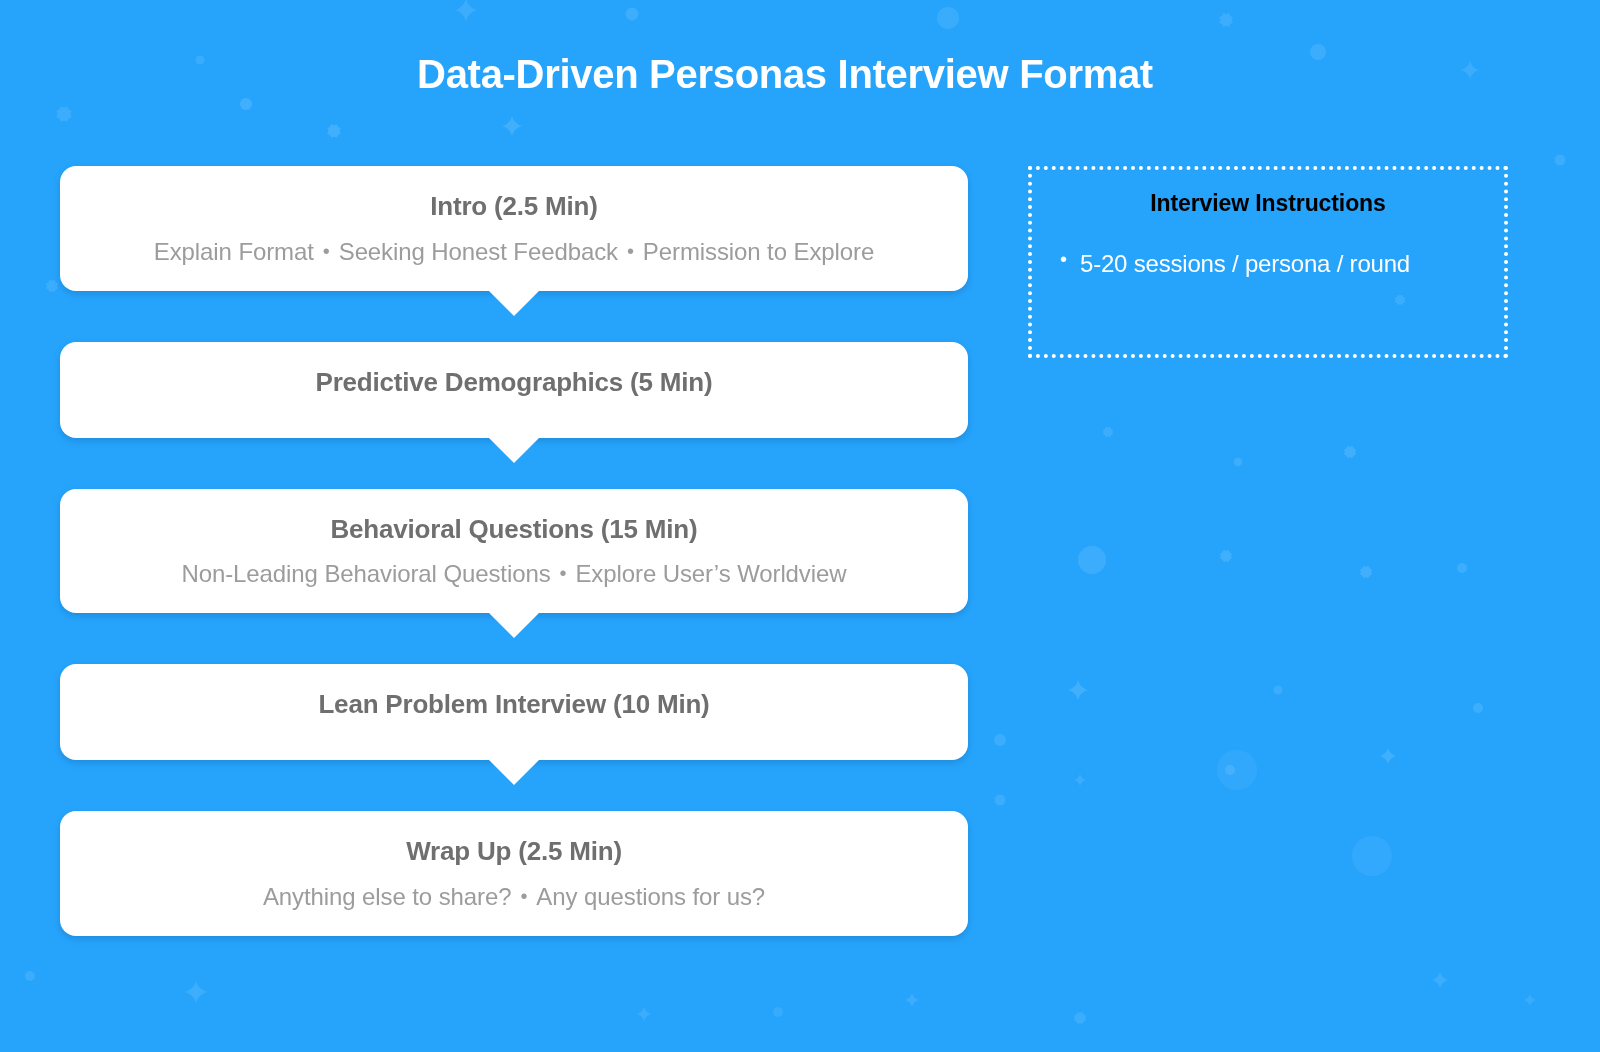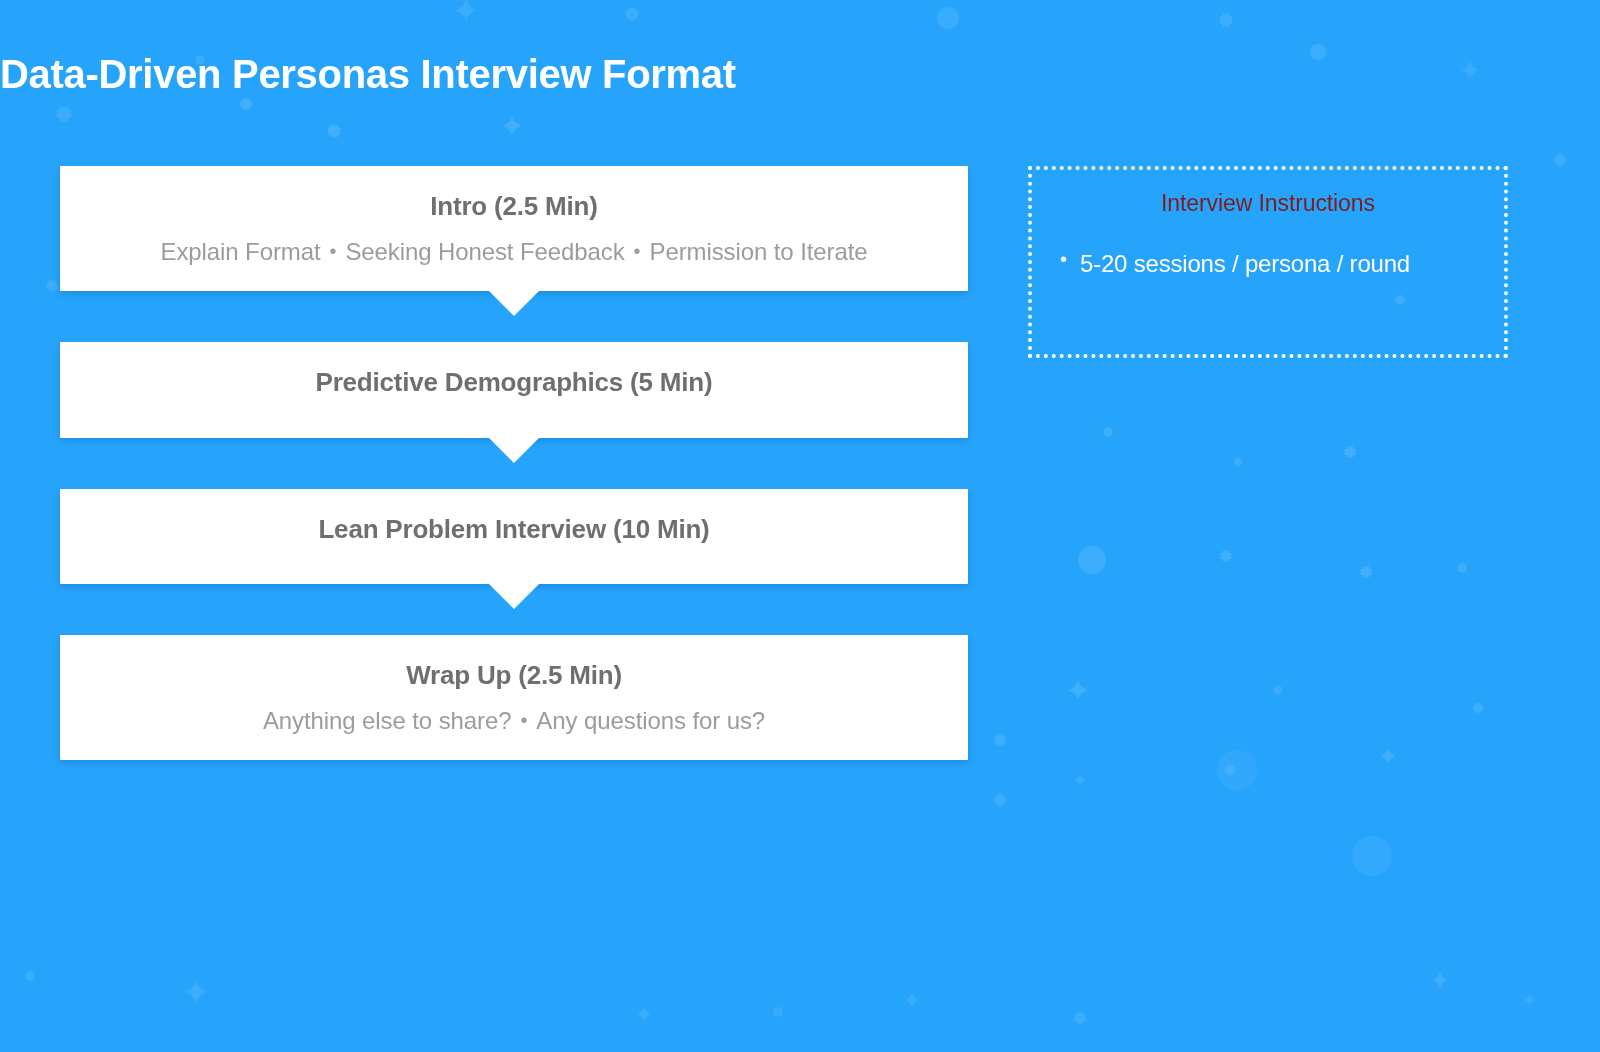--- a/index.html
+++ b/index.html
@@ -24,40 +24,41 @@
     pointer-events:none;
     z-index:0;
   }
 
   
   .page-title {
     position:absolute;
     top:52px;
     left:0;
     width:1570px;
+    text-align:center;
     color:#ffffff;
     font-size:40px;
     font-weight:bold;
     letter-spacing:-0.3px;
     z-index:3;
   }
 
   
   .flow-column {
     position:absolute;
     left:60px;
     top:166px;
     width:908px;
     z-index:2;
   }
 
   .step-card {
     position:relative;
     background:#ffffff;
-    border-radius:0;
+    border-radius:16px;
     box-shadow:0 3px 7px rgba(0,60,120,0.22);
     padding:26px 20px 24px;
     margin-bottom:51px;
     text-align:center;
   }
   .step-card:last-child { margin-bottom:13px; }
 
   .step-card .notch {
     position:absolute;
     left:50%;
@@ -98,23 +99,23 @@
     position:absolute;
     left:1028px;
     top:166px;
     width:480px;
     height:192px;
     border:4px dotted #ffffff;
     padding:20px 26px 0 26px;
     z-index:2;
   }
   .instructions-title {
-    color:#7f1d1d;
+    color:#000000;
     font-size:23px;
-    font-weight:normal;
+    font-weight:bold;
     text-align:center;
     letter-spacing:-0.1px;
     margin-bottom:30px;
   }
   .instructions-list {
     list-style:none;
     padding-left:22px;
   }
   .instructions-list li {
     position:relative;
@@ -175,25 +176,30 @@
     <path d="M1530 994 Q1531.32 998.68 1536 1000 Q1531.32 1001.32 1530 1006 Q1528.68 1001.32 1524 1000 Q1528.68 998.68 1530 994 Z" fill="#ffffff" fill-opacity="0.09"></path>
     <circle cx="200" cy="60" r="4.5" fill="#ffffff" fill-opacity="0.09"></circle>
     <path d="M1404.34 300 Q1406.467156727579 302.6787840265556 1403.0688434303497 303.0688434303496 Q1402.6787840265556 306.467156727579 1400 304.34 Q1397.3212159734444 306.467156727579 1396.9311565696503 303.0688434303496 Q1393.532843272421 302.6787840265556 1395.66 300 Q1393.532843272421 297.3212159734444 1396.9311565696503 296.9311565696504 Q1397.3212159734444 293.532843272421 1400 295.66 Q1402.6787840265556 293.532843272421 1403.0688434303497 296.9311565696504 Q1406.467156727579 297.3212159734444 1404.34 300 Z" fill="#ffffff" fill-opacity="0.1"></path>
   </svg>
 
 <h1 class="page-title">Data-Driven Personas Interview Format</h1>
 
 <div class="flow-column">
     <div class="step-card">
       <div class="step-title">Intro (2.5 Min)</div>
-      <div class="step-sub"><span>Explain Format</span><span class="sep">•</span><span>Seeking Honest Feedback</span><span class="sep">•</span><span>Permission to Iterate</span></div>
+      <div class="step-sub"><span>Explain Format</span><span class="sep">•</span><span>Seeking Honest Feedback</span><span class="sep">•</span><span>Permission to Explore</span></div>
       <div class="notch"></div>
     </div>
     <div class="step-card">
       <div class="step-title">Predictive Demographics (5 Min)</div>
+      <div class="notch"></div>
+    </div>
+    <div class="step-card">
+      <div class="step-title">Behavioral Questions (15 Min)</div>
+      <div class="step-sub"><span>Non-Leading Behavioral Questions</span><span class="sep">•</span><span>Explore User’s Worldview</span></div>
       <div class="notch"></div>
     </div>
     <div class="step-card">
       <div class="step-title">Lean Problem Interview (10 Min)</div>
       <div class="notch"></div>
     </div>
     <div class="step-card no-notch">
       <div class="step-title">Wrap Up (2.5 Min)</div>
       <div class="step-sub"><span>Anything else to share?</span><span class="sep">•</span><span>Any questions for us?</span></div>
     </div>

